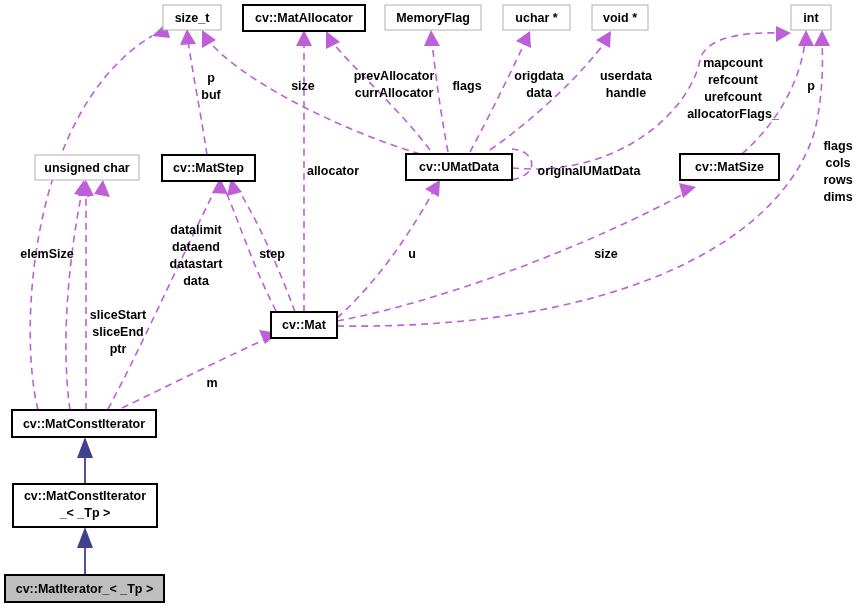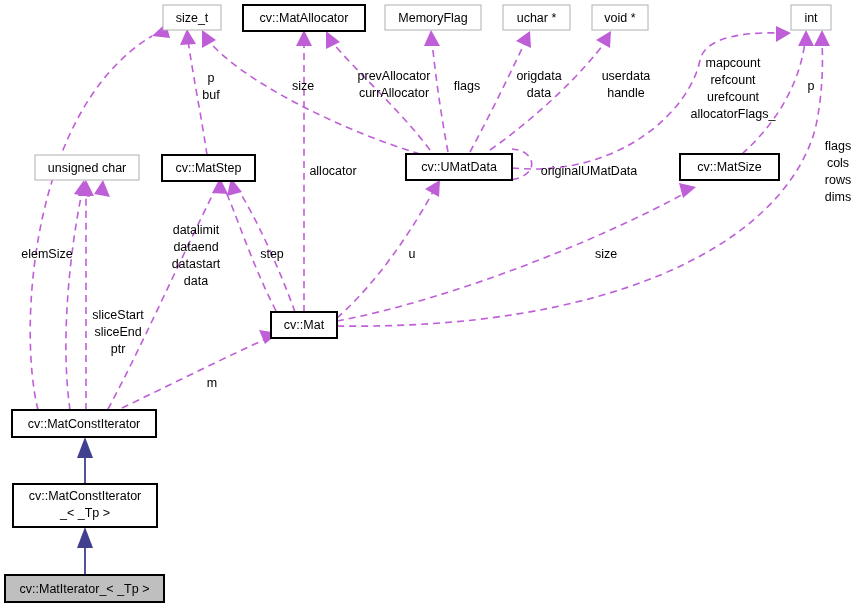--- a/index.html
+++ b/index.html
@@ -10,20 +10,21 @@
   body {
     width: 859px;
     height: 609px;
     font-family: "Liberation Sans", sans-serif;
     overflow: hidden;
   }
   #diagram-root {
     position: relative;
     width: 817px;
     height: 609px;
+    font-weight: bold;
   }
   svg#uml-canvas {
     position: absolute;
     top: 0;
     left: 0;
     width: 859px;
     height: 609px;
     display: block;
   }
   .node-box {

